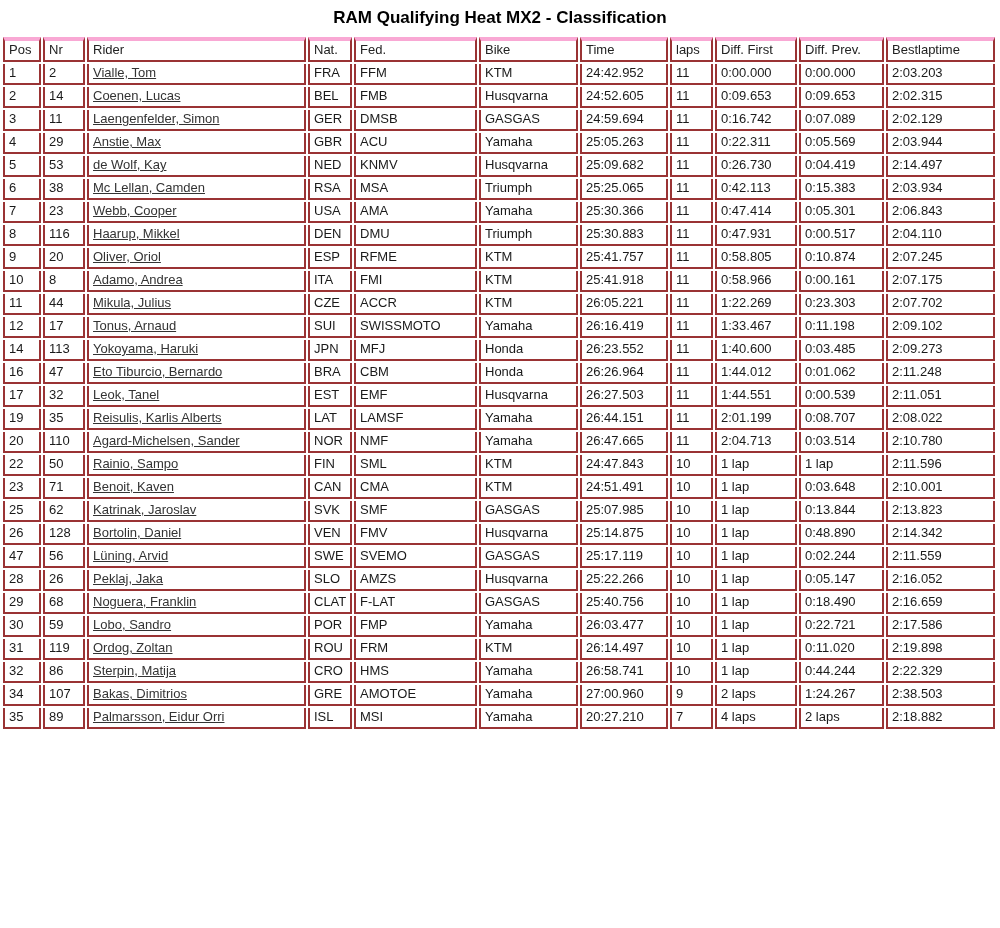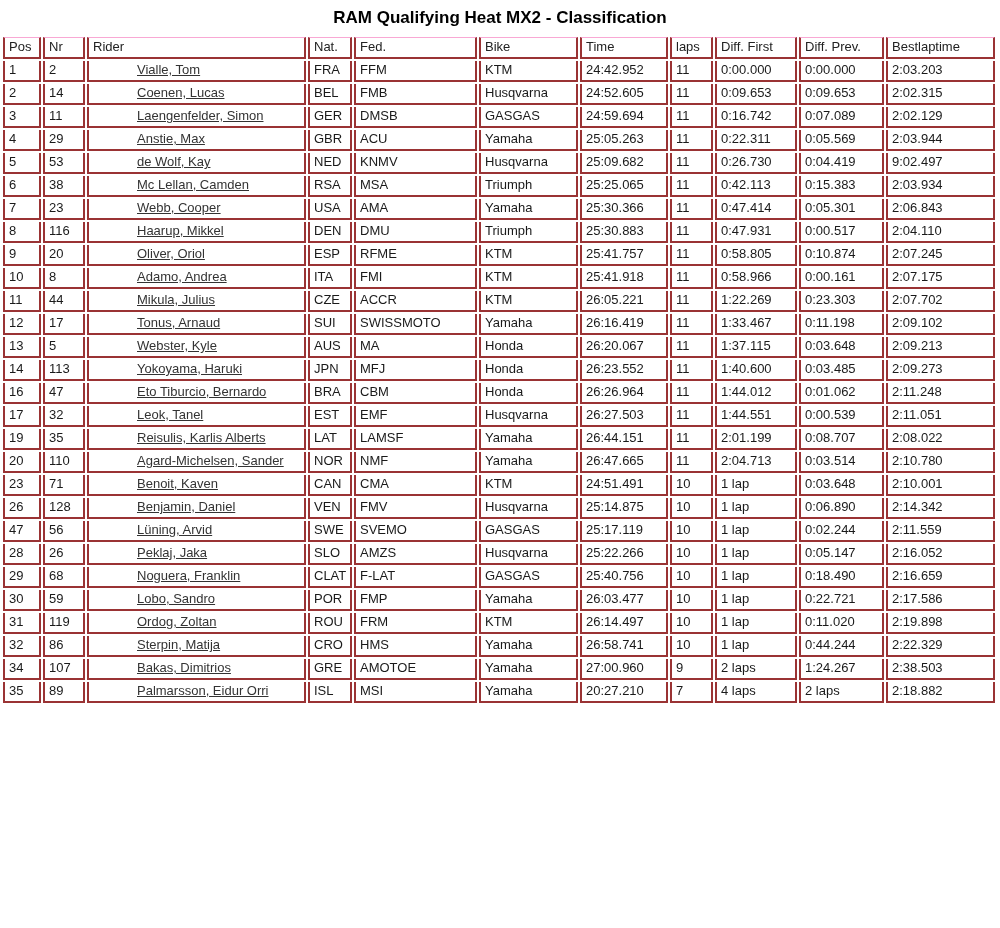--- a/index.html
+++ b/index.html
@@ -41,29 +41,28 @@
     font-size: 13px;
     line-height: 18px;
     white-space: nowrap;
     overflow: hidden;
     color: #1a1a1a;
     font-weight: normal;
     text-align: left;
     vertical-align: middle;
   }
   table.results th {
-    border-top: 1px solid #f9a8d4;
+    border-top: 4px solid #f9a8d4;
     color: #222222;
   }
   td.al-r { text-align: right; }
   .rider-link {
     color: #333333;
     text-decoration: underline;
     cursor: pointer;
-    margin-left: 44px;
   }
 </style>
 </head>
 <body>
 
 <div class="page">
   <div class="title">RAM Qualifying Heat MX2 - Classification</div>
   <table class="results">
     <colgroup>
         <col style="width: 38px;">
@@ -150,21 +149,21 @@
           <td class="al-r">5</td>
           <td class="al-r">53</td>
           <td><span class="rider-link">de Wolf, Kay</span></td>
           <td>NED</td>
           <td>KNMV</td>
           <td>Husqvarna</td>
           <td class="al-r">25:09.682</td>
           <td class="al-r">11</td>
           <td class="al-r">0:26.730</td>
           <td class="al-r">0:04.419</td>
-          <td class="al-r">9:02.497</td>
+          <td class="al-r">2:14.497</td>
         </tr>
         <tr>
           <td class="al-r">6</td>
           <td class="al-r">38</td>
           <td><span class="rider-link">Mc Lellan, Camden</span></td>
           <td>RSA</td>
           <td>MSA</td>
           <td>Triumph</td>
           <td class="al-r">25:25.065</td>
           <td class="al-r">11</td>
@@ -244,33 +243,20 @@
           <td>SUI</td>
           <td>SWISSMOTO</td>
           <td>Yamaha</td>
           <td class="al-r">26:16.419</td>
           <td class="al-r">11</td>
           <td class="al-r">1:33.467</td>
           <td class="al-r">0:11.198</td>
           <td class="al-r">2:09.102</td>
         </tr>
         <tr>
-          <td class="al-r">13</td>
-          <td class="al-r">5</td>
-          <td><span class="rider-link">Webster, Kyle</span></td>
-          <td>AUS</td>
-          <td>MA</td>
-          <td>Honda</td>
-          <td class="al-r">26:20.067</td>
-          <td class="al-r">11</td>
-          <td class="al-r">1:37.115</td>
-          <td class="al-r">0:03.648</td>
-          <td class="al-r">2:09.213</td>
-        </tr>
-        <tr>
           <td class="al-r">14</td>
           <td class="al-r">113</td>
           <td><span class="rider-link">Yokoyama, Haruki</span></td>
           <td>JPN</td>
           <td>MFJ</td>
           <td>Honda</td>
           <td class="al-r">26:23.552</td>
           <td class="al-r">11</td>
           <td class="al-r">1:40.600</td>
           <td class="al-r">0:03.485</td>
@@ -322,43 +308,69 @@
           <td>NOR</td>
           <td>NMF</td>
           <td>Yamaha</td>
           <td class="al-r">26:47.665</td>
           <td class="al-r">11</td>
           <td class="al-r">2:04.713</td>
           <td class="al-r">0:03.514</td>
           <td class="al-r">2:10.780</td>
         </tr>
         <tr>
+          <td class="al-r">22</td>
+          <td class="al-r">50</td>
+          <td><span class="rider-link">Rainio, Sampo</span></td>
+          <td>FIN</td>
+          <td>SML</td>
+          <td>KTM</td>
+          <td class="al-r">24:47.843</td>
+          <td class="al-r">10</td>
+          <td class="al-r">1 lap</td>
+          <td class="al-r">1 lap</td>
+          <td class="al-r">2:11.596</td>
+        </tr>
+        <tr>
           <td class="al-r">23</td>
           <td class="al-r">71</td>
           <td><span class="rider-link">Benoit, Kaven</span></td>
           <td>CAN</td>
           <td>CMA</td>
           <td>KTM</td>
           <td class="al-r">24:51.491</td>
           <td class="al-r">10</td>
           <td class="al-r">1 lap</td>
           <td class="al-r">0:03.648</td>
           <td class="al-r">2:10.001</td>
         </tr>
         <tr>
+          <td class="al-r">25</td>
+          <td class="al-r">62</td>
+          <td><span class="rider-link">Katrinak, Jaroslav</span></td>
+          <td>SVK</td>
+          <td>SMF</td>
+          <td>GASGAS</td>
+          <td class="al-r">25:07.985</td>
+          <td class="al-r">10</td>
+          <td class="al-r">1 lap</td>
+          <td class="al-r">0:13.844</td>
+          <td class="al-r">2:13.823</td>
+        </tr>
+        <tr>
           <td class="al-r">26</td>
           <td class="al-r">128</td>
-          <td><span class="rider-link">Benjamin, Daniel</span></td>
+          <td><span class="rider-link">Bortolin, Daniel</span></td>
           <td>VEN</td>
           <td>FMV</td>
           <td>Husqvarna</td>
           <td class="al-r">25:14.875</td>
           <td class="al-r">10</td>
           <td class="al-r">1 lap</td>
-          <td class="al-r">0:06.890</td>
+          <td class="al-r">0:48.890</td>
           <td class="al-r">2:14.342</td>
         </tr>
         <tr>
           <td class="al-r">47</td>
           <td class="al-r">56</td>
           <td><span class="rider-link">Lüning, Arvid</span></td>
           <td>SWE</td>
           <td>SVEMO</td>
           <td>GASGAS</td>
           <td class="al-r">25:17.119</td>

